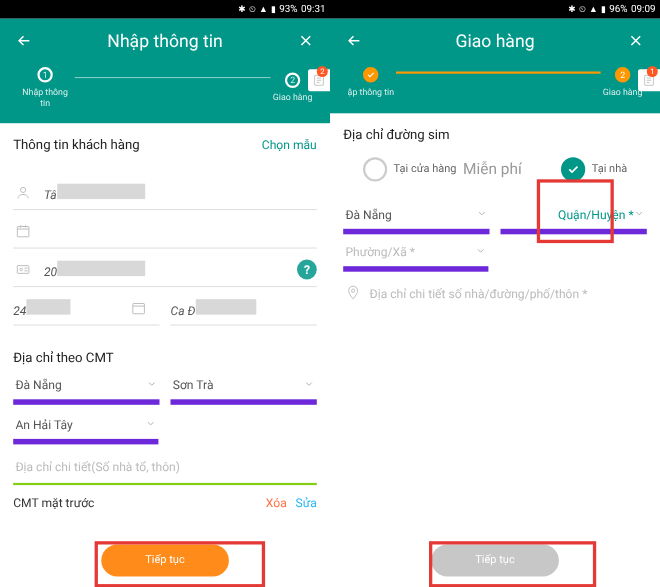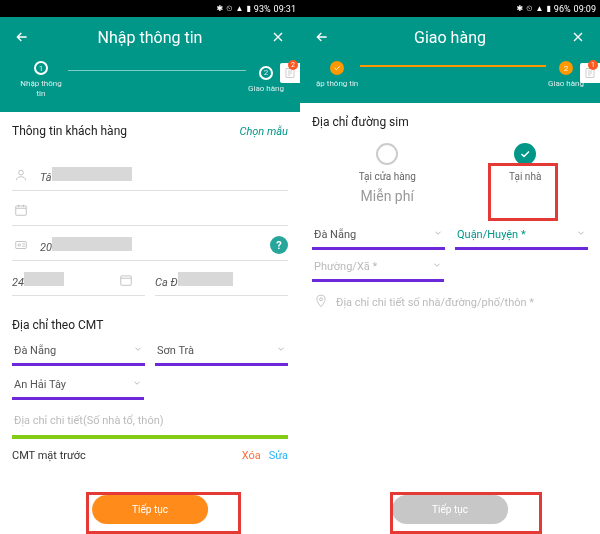--- a/index.html
+++ b/index.html
@@ -19,43 +19,43 @@
   .step-dot { width: 14px; height: 14px; border-radius: 50%; border: 2px solid #fff; display: flex; align-items: center; justify-content: center; font-size: 8px; margin-bottom: 4px; background: #009688; }
   .step-dot.filled { background: #ff9800; border-color: #ff9800; color: #fff; }
   .step-dot.check { background: #ff9800; border-color: #ff9800; }
   .step-dot.check svg { width: 8px; height: 8px; stroke: #fff; stroke-width: 3; fill: none; }
   .step-line { flex: 1; height: 1.5px; background: rgba(255,255,255,0.5); margin: 0 2px; position: relative; top: -9px; }
   .step-line.active { background: #ff9800; height: 2px; }
   .step-label { font-size: 8px; text-align: center; max-width: 50px; line-height: 1.2; }
   .content { flex: 1; padding: 12px; overflow: hidden; font-size: 11px; color: #333; }
   .section-row { display: flex; justify-content: space-between; align-items: center; margin-bottom: 22px; }
   .section-title { font-size: 12px; color: #222; }
-  .link-teal { color: #009688; font-size: 11px; font-style: italic; }
+  .link-teal { color: #009688; font-size: 11px; }
   .field { display: flex; align-items: center; border-bottom: 1px solid #e0e0e0; padding: 6px 0; margin-bottom: 4px; position: relative; }
   .field-icon { width: 18px; height: 18px; margin-right: 10px; color: #bbb; display: flex; align-items: center; justify-content: center; }
   .field-icon svg { width: 14px; height: 14px; stroke: #bbb; fill: none; stroke-width: 1.5; }
   .field-val { flex: 1; font-size: 11px; color: #555; font-style: italic; }
   .redact { background: #d8d8d8; height: 14px; display: inline-block; }
   .help-circle { width: 18px; height: 18px; border-radius: 50%; background: #26a69a; color: #fff; display: flex; align-items: center; justify-content: center; font-size: 11px; font-weight: bold; }
   .row2 { display: flex; gap: 10px; margin-bottom: 6px; }
   .row2 .field { flex: 1; }
-  .dropdown { flex: 1; display: flex; align-items: center; justify-content: space-between; border-bottom: 3px solid #6d28d9; padding: 6px 2px; font-size: 11px; color: #555; }
-  .dropdown.req { color: #009688; }
+  .dropdown { flex: 1; display: flex; align-items: center; justify-content: space-between; border-bottom: 5px solid #6d28d9; padding: 6px 2px; font-size: 11px; color: #555; }
+  .dropdown.req { color: #009688; justify-content: flex-end; }
   .chev { color: #aaa; }
   .chev svg { width: 10px; height: 10px; stroke: #aaa; stroke-width: 2; fill: none; }
-  .placeholder-line { color: #bbb; font-size: 11px; padding: 8px 2px; border-bottom: 4px solid #84cc16; }
+  .placeholder-line { color: #bbb; font-size: 11px; padding: 8px 2px; border-bottom: 2px solid #84cc16; }
   .cmt-row { display: flex; justify-content: space-between; margin-top: 10px; font-size: 11px; }
   .xoa { color: #ff7043; margin-right: 8px; }
   .sua { color: #29b6f6; }
   .cta { position: absolute; bottom: 10px; left: 50%; transform: translateX(-50%); border-radius: 20px; padding: 9px 40px; color: #fff; font-size: 10px; border: none; }
   .cta.orange { background: #ff8c1a; }
   .cta.grey { background: #c7c7c7; }
   .red-box { position: absolute; border: 3px solid #e53935; pointer-events: none; }
   .deliv-opts { display: flex; justify-content: space-around; margin: 14px 0 18px; }
-  .opt { display: flex; flex-direction: column; align-items: center; font-size: 10px; color: #666; gap: 6px; }
+  .opt { display: flex; flex-direction: row; align-items: center; font-size: 10px; color: #666; gap: 6px; }
   .opt-circle { width: 22px; height: 22px; border-radius: 50%; border: 2px solid #ccc; }
   .opt-circle.sel { background: #009688; border-color: #009688; display: flex; align-items: center; justify-content: center; }
   .opt-circle.sel svg { width: 12px; height: 12px; stroke: #fff; stroke-width: 3; fill: none; }
   .opt-sub { font-size: 14px; color: #999; }
   .addr-row { display: flex; gap: 10px; margin-bottom: 4px; }
   .addr-field { display: flex; align-items: center; padding: 8px 2px; font-size: 11px; color: #bbb; gap: 8px; }
   .pin-icon svg { width: 14px; height: 14px; stroke: #bbb; fill: none; stroke-width: 1.5; }
 </style>
 </head>
 <body>

